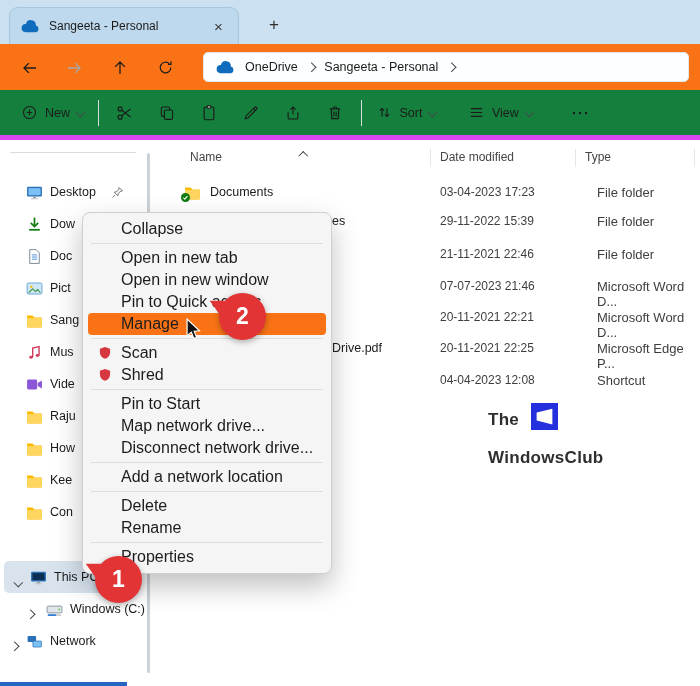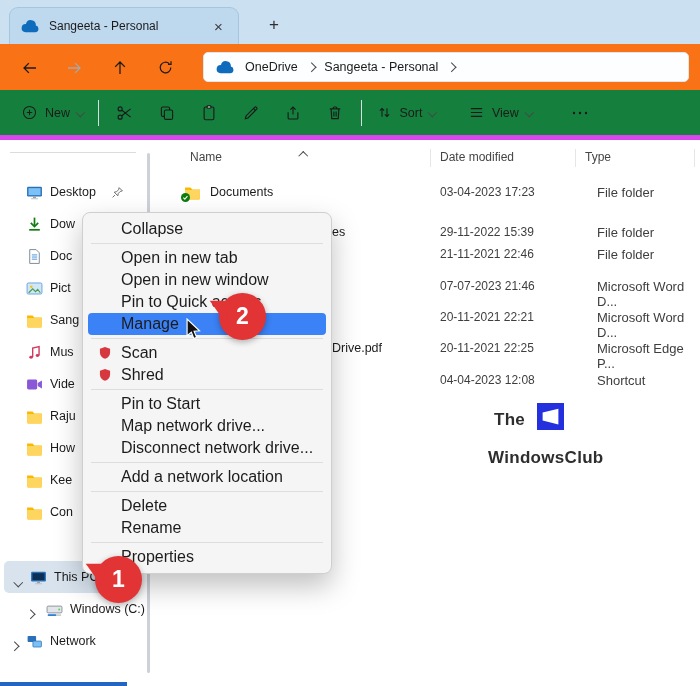--- a/index.html
+++ b/index.html
@@ -43,28 +43,28 @@
   .hsort{position:absolute;left:140px;top:4px;}
   .hsep{position:absolute;top:8px;width:1px;height:18px;background:#e6e6e6;}
   .frow{position:absolute;left:0;width:540px;height:31px;}
   .fname{position:absolute;left:50px;top:8px;font-size:12.5px;}
   .fname.peek{left:172px;}
   .fdate{position:absolute;left:280px;top:8px;font-size:12px;color:#3e3e3e;}
   .ftype{position:absolute;left:425px;top:8px;font-size:13px;color:#3e3e3e;margin-left:12px;}
   .ficon{position:absolute;left:24px;top:7px;width:17px;height:17px;}
   .fbadge{position:absolute;left:21px;top:16px;width:9px;height:9px;}
   .logo{position:absolute;left:328px;top:262px;color:#2e2e2e;}
-  .logo-top{display:flex;align-items:flex-end;gap:12px;margin-left:6px;}
+  .logo-top{display:flex;align-items:flex-end;gap:12px;}
   .logo-the,.logo-club{font-size:17px;font-weight:bold;letter-spacing:.3px;}
   .logo-mark{width:27px;height:27px;}
   .logo-club{margin-top:18px;}
   
   .ctx{position:absolute;left:82px;top:212px;width:250px;box-sizing:border-box;background:#f5f5f5;border:1px solid #cfcfcf;border-radius:8px;padding:5px;box-shadow:0 12px 28px rgba(0,0,0,.25);z-index:30;}
   .mitem{height:22px;display:flex;align-items:center;padding-left:33px;font-size:16px;border-radius:4px;position:relative;color:#1c1c1c;}
-  .mitem.hl{background:#3b82f6;}
+  .mitem.hl{background:#f97316;}
   .msep{height:1px;background:#dddddd;margin:3px 3px;}
   .micon{position:absolute;left:10px;top:4px;width:14px;height:14px;}
   
   .cursor{position:absolute;left:186px;top:318px;width:15px;z-index:40;}
   .badge{position:absolute;width:47px;height:47px;border-radius:50%;background:#e23335;color:#fff;display:flex;align-items:center;justify-content:center;font-size:23px;font-weight:bold;z-index:50;box-shadow:0 2px 6px rgba(0,0,0,.3);}
   .badge::before{content:"";position:absolute;left:-11px;top:5px;width:0;height:0;border-top:5px solid transparent;border-bottom:17px solid transparent;border-right:20px solid #e23335;transform:rotate(14deg);}
   .badge1{left:95px;top:556px;}
   .badge2{left:219px;top:293px;}
   .bstrip{position:absolute;left:0;top:682px;width:127px;height:4px;background:#2565c2;}
 </style>
@@ -375,21 +375,21 @@
         <span class="fbadge">
             <svg viewBox="0 0 10 10">
               <circle cx="5" cy="5" r="5" fill="#0f7b0f"></circle>
               <path d="M2.6 5.2l1.6 1.6 3-3.4" stroke="#fff" stroke-width="1.2" fill="none"></path>
             </svg>
           </span>
         <span class="fname">Documents</span>
         <span class="fdate">03-04-2023 17:23</span>
         <span class="ftype">File folder</span>
       </div>
-      <div class="frow" style="top:76px">
+      <div class="frow" style="top:65px">
         <span class="fname peek">es</span>
         <span class="fdate">29-11-2022 15:39</span>
         <span class="ftype">File folder</span>
       </div>
       <div class="frow" style="top:98px">
         <span class="fname"></span>
         <span class="fdate">21-11-2021 22:46</span>
         <span class="ftype">File folder</span>
       </div>
       <div class="frow" style="top:130px">

